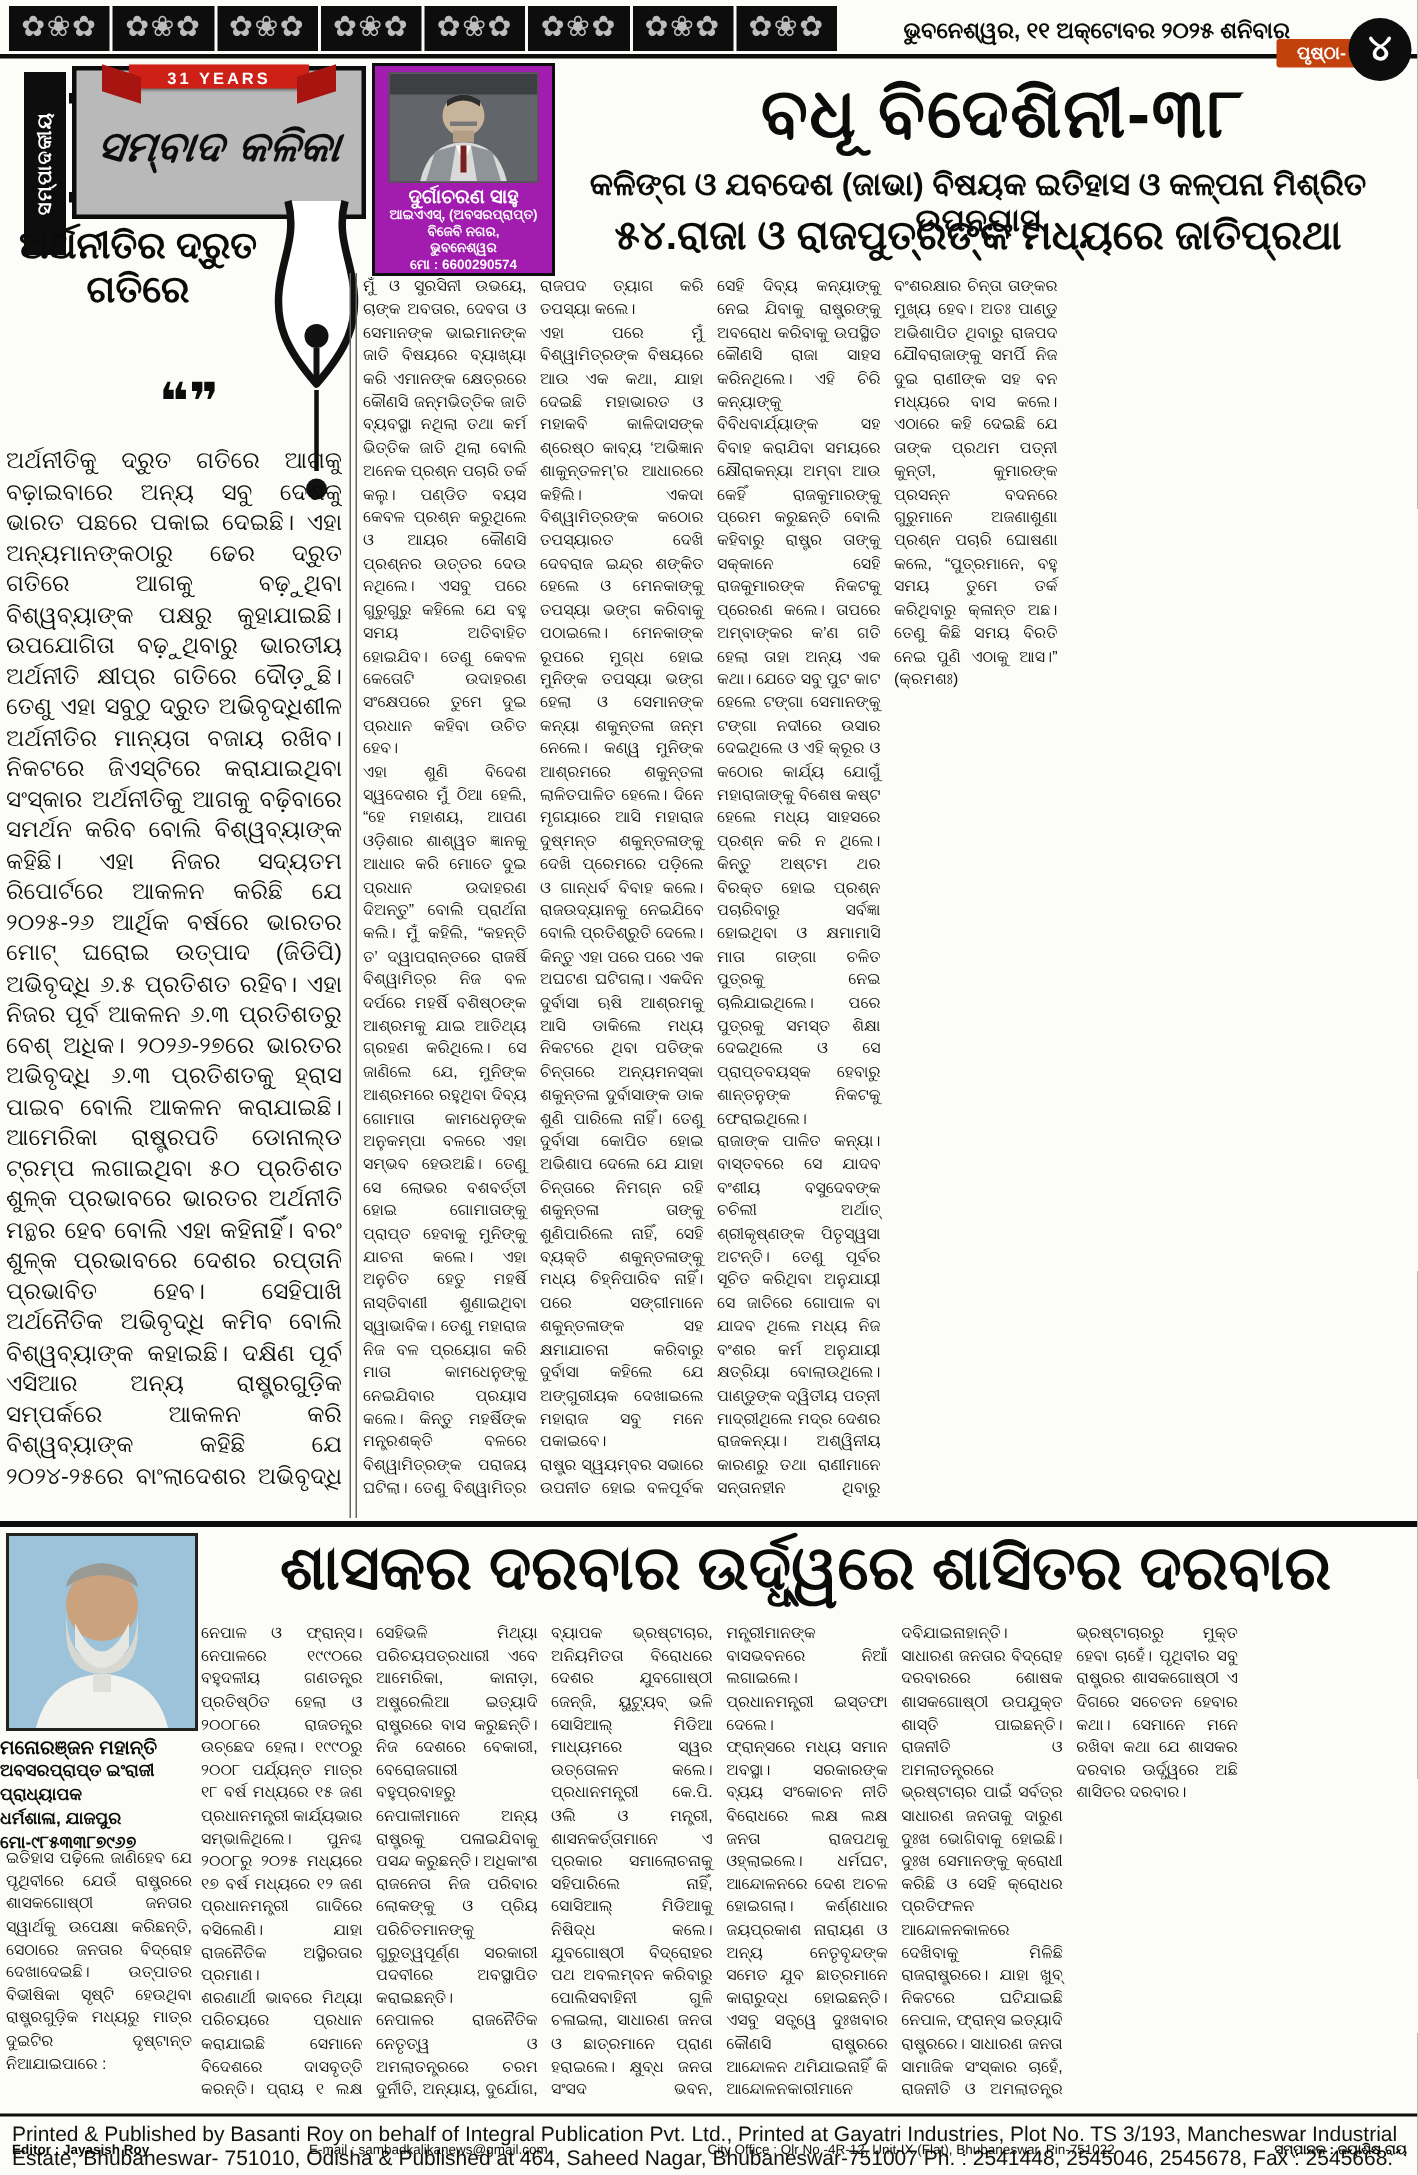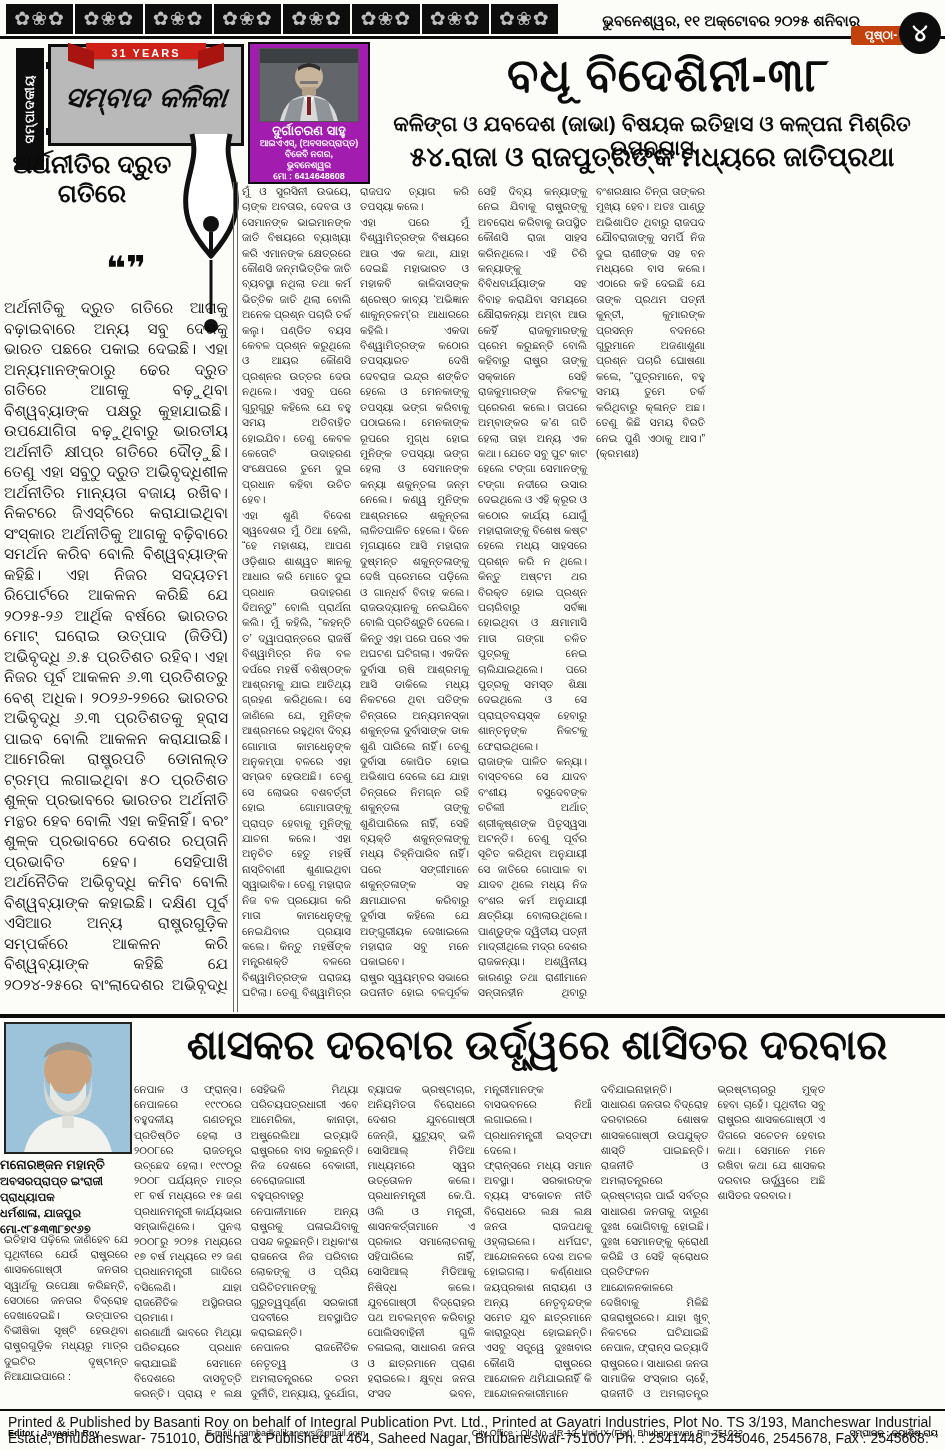--- a/index.html
+++ b/index.html
@@ -131,21 +131,21 @@
         <path d="M68 52 L54 48 L58 72 L74 72 Z" fill="#8f9498"></path>
         <path d="M38 22 Q49 14 60 22 L60 18 Q49 10 38 18 Z" fill="#2e2e2e"></path>
         <rect x="40" y="32" width="18" height="3" fill="#777"></rect>
       </svg>
     </div>
     <div class="author-info">
       <div class="nm">ଦୁର୍ଗାଚରଣ ସାହୁ</div>
       <div class="ln">ଆଇଏଏସ୍, (ଅବସରପ୍ରାପ୍ତ)</div>
       <div class="ln">ବିଜେବି ନଗର,</div>
       <div class="ln">ଭୁବନେଶ୍ୱର</div>
-      <div class="ln">ମୋ : 6414648608</div>
+      <div class="ln">ମୋ : 6600290574</div>
     </div>
   </div>
 
   <div class="abs main-title">ବଧୂ ବିଦେଶିନୀ-୩୮</div>
   <div class="abs main-sub1">କଳିଙ୍ଗ ଓ ଯବଦେଶ (ଜାଭା) ବିଷୟକ ଇତିହାସ ଓ କଳ୍ପନା ମିଶ୍ରିତ ଉପନ୍ୟାସ</div>
   <div class="abs main-sub2">୫୪.ରାଜା ଓ ରାଜପୁତ୍ରଙ୍କ ମଧ୍ୟରେ ଜାତିପ୍ରଥା</div>
 
   <div class="abs edit-h1">ଅର୍ଥନୀତିର ଦ୍ରୁତ ଗତିରେ</div>
 
   <div class="abs pen">

